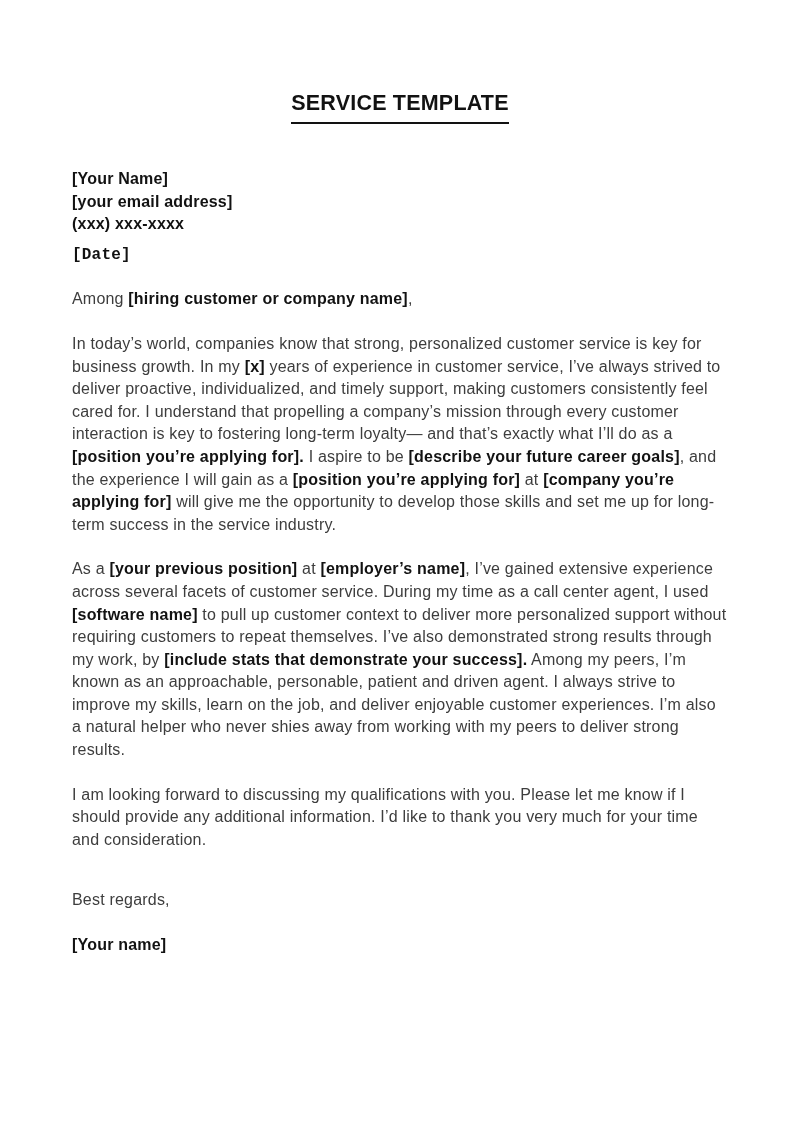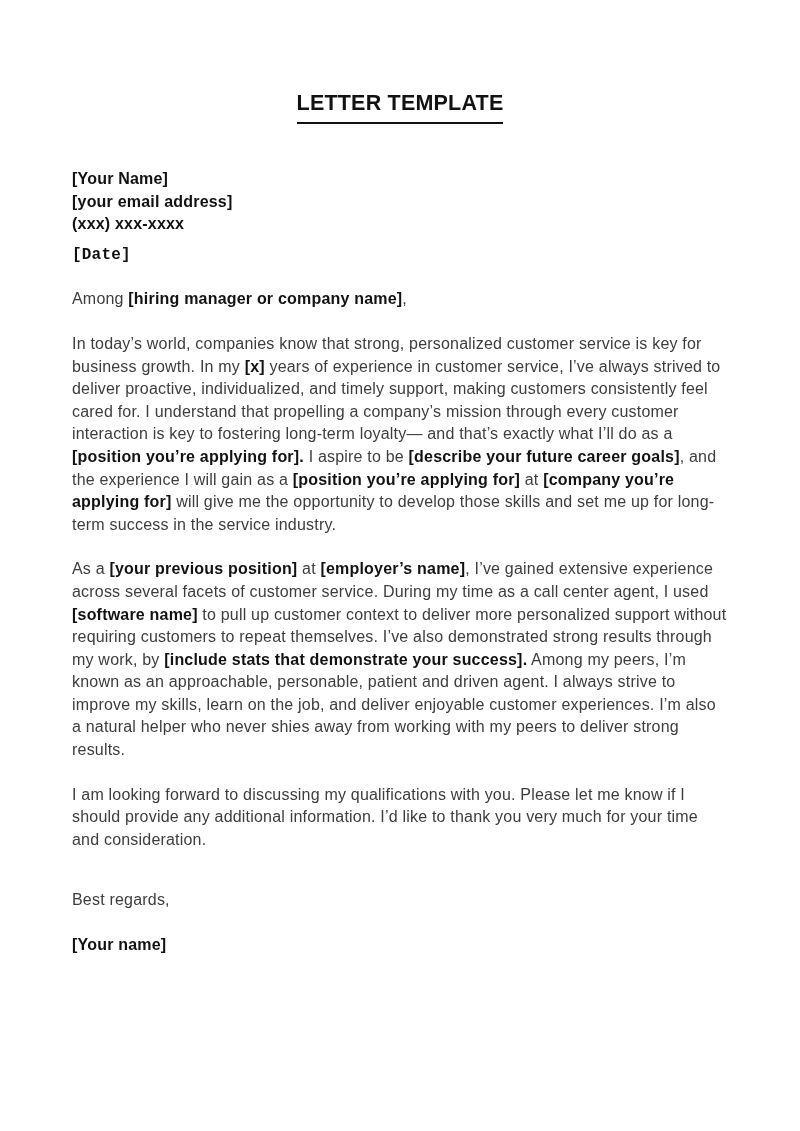--- a/index.html
+++ b/index.html
@@ -39,33 +39,33 @@
   .b { font-weight: bold; color: #121212; }
   .closing { margin-top: 38px; }
   .signature { margin-top: 22px; font-weight: bold; color: #121212; }
 </style>
 </head>
 <body>
 
 <div class="page">
 
   <h1 class="title">
-    <span class="tline">LETTER TEMPLATE</span><br>
+    <span class="tline">SERVICE TEMPLATE</span><br>
   </h1>
 
   <div class="sender">
     <div>[Your Name]</div>
     <div>[your email address]</div>
     <div>(xxx) xxx-xxxx</div>
   </div>
 
   <div class="bold-line spacer-top">[Date]</div>
 
 
-  <div class="para"><span>Among </span><span class="b">[hiring manager or company name]</span><span>,</span></div>
+  <div class="para"><span>Among </span><span class="b">[hiring customer or company name]</span><span>,</span></div>
 
   <p class="para"><span>In today’s world, companies know that strong, personalized customer service is key for business growth. In my </span><span class="b">[x]</span><span> years of experience in customer service, I’ve always strived to deliver proactive, individualized, and timely support, making customers consistently feel cared for. I understand that propelling a company’s mission through every customer interaction is key to fostering long-term loyalty— and that’s exactly what I’ll do as a </span><span class="b">[position you’re applying for].</span><span> I aspire to be </span><span class="b">[describe your future career goals]</span><span>, and the experience I will gain as a </span><span class="b">[position you’re applying</span><span> </span><span class="b">for]</span><span> at </span><span class="b">[company you’re applying for]</span><span> will give me the opportunity to develop those skills and set me up for long-term success in the service industry.</span></p>
 
   <p class="para"><span>As a </span><span class="b">[your previous position]</span><span> at </span><span class="b">[employer’s name]</span><span>, I’ve gained extensive experience across several facets of customer service. During my time as a call center agent, I used </span><span class="b">[software name]</span><span> to pull up customer context to deliver more personalized support without requiring customers to repeat themselves. I’ve also demonstrated strong results through my work, by </span><span class="b">[include stats that demonstrate your success].</span><span> Among my peers, I’m known as an approachable, personable, patient and driven agent. I always strive to improve my skills, learn on the job, and deliver enjoyable customer experiences. I’m also a natural helper who never shies away from working with my peers to deliver strong results.</span></p>
 
   <p class="para"><span>I am looking forward to discussing my qualifications with you. Please let me know if I should provide any additional information. I’d like to thank you very much for your time and consideration.</span></p>
 
   <div class="closing">Best regards,</div>
 
   <div class="signature">[Your name]</div>

